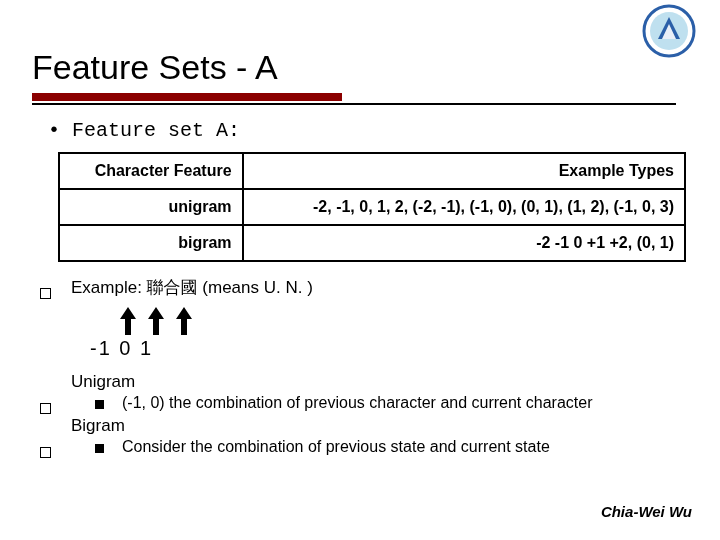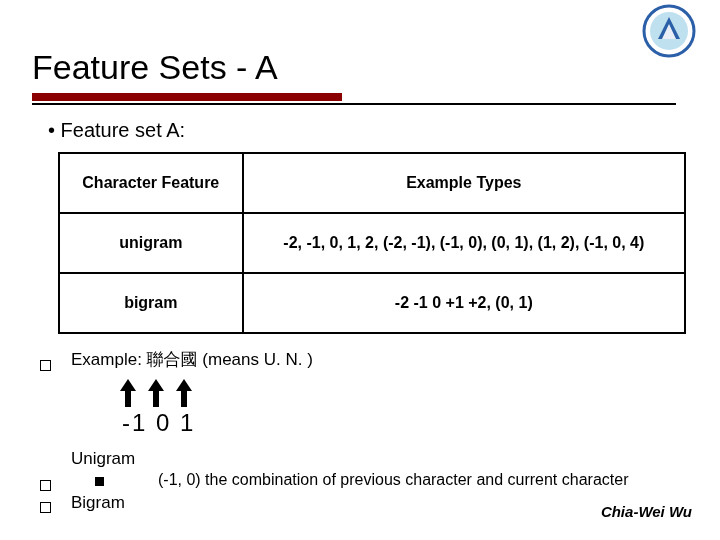--- a/index.html
+++ b/index.html
@@ -45,32 +45,33 @@
     height: 2px;
     background: #000;
   }
   .content {
     padding: 14px 44px 0 48px;
   }
   .lead {
     font-size: 20px;
     color: #000;
     margin-bottom: 10px;
+    font-family: Liberation Mono, monospace;
   }
   table.feat {
     width: 100%;
     border-collapse: collapse;
     margin-left: 10px;
     margin-right: 0;
   }
   table.feat th, table.feat td {
     border: 2px solid #000;
-    padding: 20px 10px;
+    padding: 8px 10px;
     font-size: 16px;
-    text-align: center;
+    text-align: right;
     vertical-align: middle;
     font-weight: bold;
   }
   table.feat th { font-weight: bold; }
   .outline-list {
     margin-top: 14px;
     font-size: 17px;
   }
   .o-item {
     display: flex;
@@ -88,31 +89,30 @@
     margin: 8px 0 2px 72px;
     display: flex;
     gap: 12px;
   }
   .arrow {
     width: 16px;
     height: 28px;
   }
   .arrow svg { width: 100%; height: 100%; }
   .indices {
-    margin-left: 74px;
-    font-size: 24px;
+    margin-left: 42px;
+    font-size: 20px;
     letter-spacing: 2px;
     margin-bottom: 12px;
   }
   .sub {
     display: flex;
     align-items: flex-start;
     margin: 2px 0 2px 24px;
     font-size: 16px;
-    gap: 36px;
   }
   .sq {
     width: 9px;
     height: 9px;
     background: #000;
     margin: 6px 18px 0 0;
     flex: 0 0 auto;
   }
   .footer {
     position: absolute;
@@ -147,21 +147,21 @@
   <div class="lead">• Feature set A:</div>
 
   <table class="feat">
     <tbody>
         <tr>
       <th>Character Feature</th>
       <th>Example Types</th>
     </tr>
     <tr>
       <td>unigram</td>
-      <td>-2, -1, 0, 1, 2, (-2, -1), (-1, 0), (0, 1), (1, 2), (-1, 0, 4)</td>
+      <td>-2, -1, 0, 1, 2, (-2, -1), (-1, 0), (0, 1), (1, 2), (-1, 0, 3)</td>
     </tr>
     <tr>
       <td>bigram</td>
       <td>-2 -1 0 +1 +2, (0, 1)</td>
     </tr>
   </tbody>
     </table>
 
   <div class="outline-list">
 
@@ -198,19 +198,23 @@
           <div class="sq"></div>
           <div>(-1, 0) the combination of previous character and current character</div>
         </div>
       </div>
     </div>
 
     <div class="o-item">
       <div class="o-box"></div>
       <div class="o-body">
         <div>Bigram</div>
+        <div class="sub">
+          <div class="sq"></div>
+          <div>Consider the combination of previous state and current state</div>
+        </div>
       </div>
     </div>
 
   </div>
 </div>
 
 <div class="footer">Chia-Wei Wu</div>
 
 </body></html>

